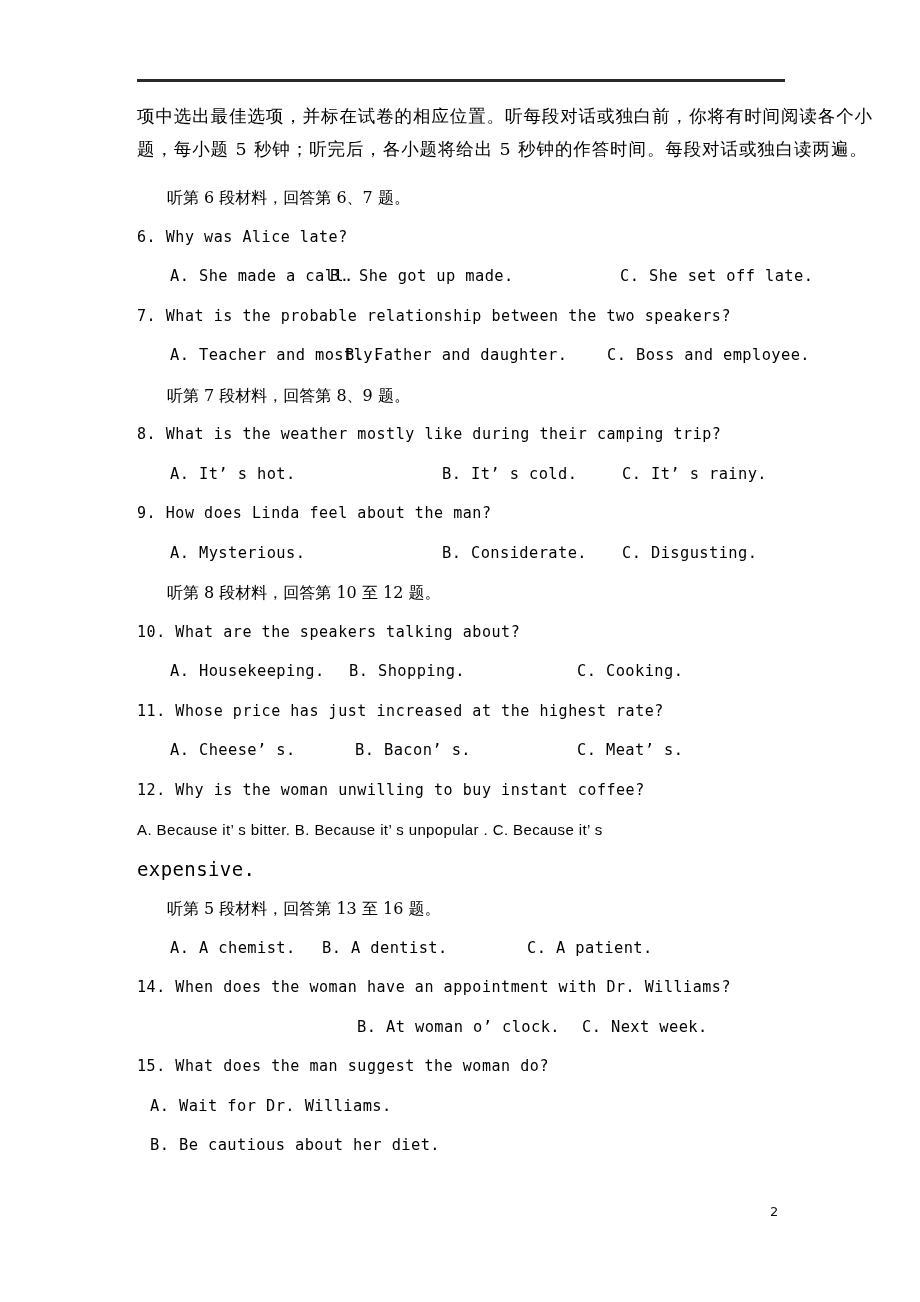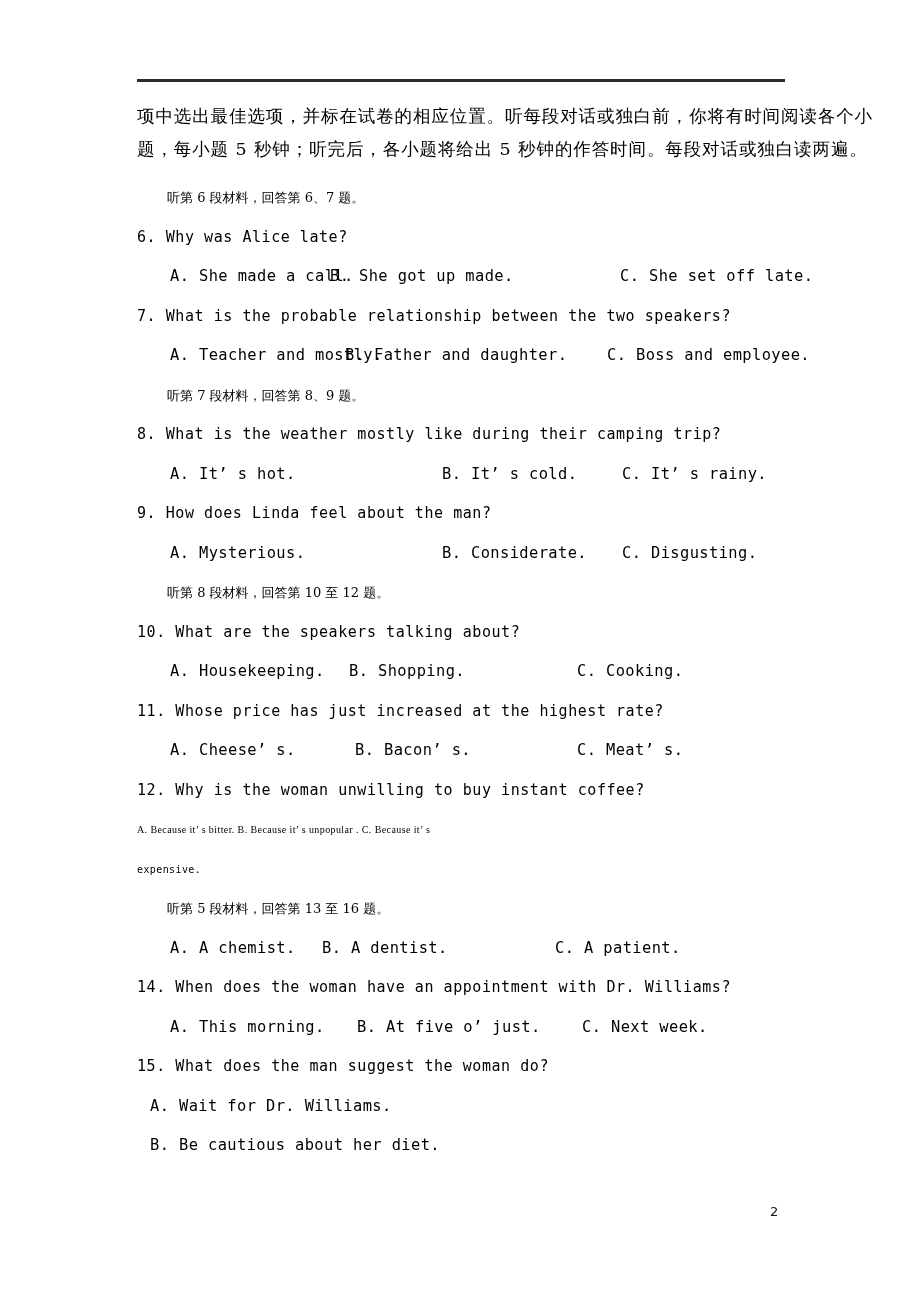--- a/index.html
+++ b/index.html
@@ -54,21 +54,21 @@
   .cn-intro {
     margin-top: 0px;
   }
   .cn-line.wide {
     letter-spacing: 0.9px;
   }
 
   
   .cn-head {
     font-family: "DejaVu Serif", "Liberation Serif", serif;
-    font-size: 13px;
+    font-size: 16px;
     padding-left: 30px;
     height: 39.5px;
     line-height: 39.5px;
     white-space: nowrap;
   }
 
   
   .q-stem {
     font-family: "DejaVu Sans Mono", "Liberation Mono", monospace;
     font-size: 15px;
@@ -107,37 +107,37 @@
   .opt-row.v3 .b { left: 305px; }
   .opt-row.v3 .c { left: 485px; }
 
   .opt-row.v4 .b { left: 212px; }
   .opt-row.v4 .c { left: 440px; }
 
   .opt-row.v5 .b { left: 218px; }
   .opt-row.v5 .c { left: 440px; }
 
   .opt-row.v7 .b { left: 185px; }
-  .opt-row.v7 .c { left: 390px; margin-left: 28px; }
+  .opt-row.v7 .c { left: 390px; }
 
   .opt-row.v8 .b { left: 220px; }
   .opt-row.v8 .c { left: 445px; }
 
   
   .opt-wrap {
-    font-family: Liberation Serif, serif;
-    font-size: 10px;
+    font-family: Liberation Sans, sans-serif;
+    font-size: 15px;
     letter-spacing: 0.4px;
     line-height: 39.5px;
     height: 39.5px;
     white-space: nowrap;
   }
   .opt-wrap-cont {
     font-family: "DejaVu Sans Mono", "Liberation Mono", monospace;
-    font-size: 10px;
+    font-size: 19px;
     letter-spacing: 0.4px;
     line-height: 39.5px;
     height: 39.5px;
     white-space: nowrap;
   }
 
   
   .opt-single {
     font-family: "DejaVu Sans Mono", "Liberation Mono", monospace;
     font-size: 15.4px;
@@ -227,22 +227,21 @@
     <div class="cn-head">听第 5 段材料，回答第 13 至 16 题。</div>
 
     <div class="opt-row v7">
       <span class="opt a">A. A chemist.</span>
       <span class="opt b">B. A dentist.</span>
       <span class="opt c">C. A patient.</span>
     </div>
 
     <div class="q-stem">14. When does the woman have an appointment with Dr. Williams?</div>
     <div class="opt-row v8">
-      <span class="opt a">A. This morning.</span>
-      <span class="opt b">B. At five o’ just.</span>
+      <span class="opt b">B. At woman o’ clock.</span>
       <span class="opt c">C. Next week.</span>
     </div>
 
     <div class="q-stem">15. What does the man suggest the woman do?</div>
     <div class="opt-single">A. Wait for Dr. Williams.</div>
     <div class="opt-single">B. Be cautious about her diet.</div>
 
   </div>
 
   <div class="page-number">2</div>

